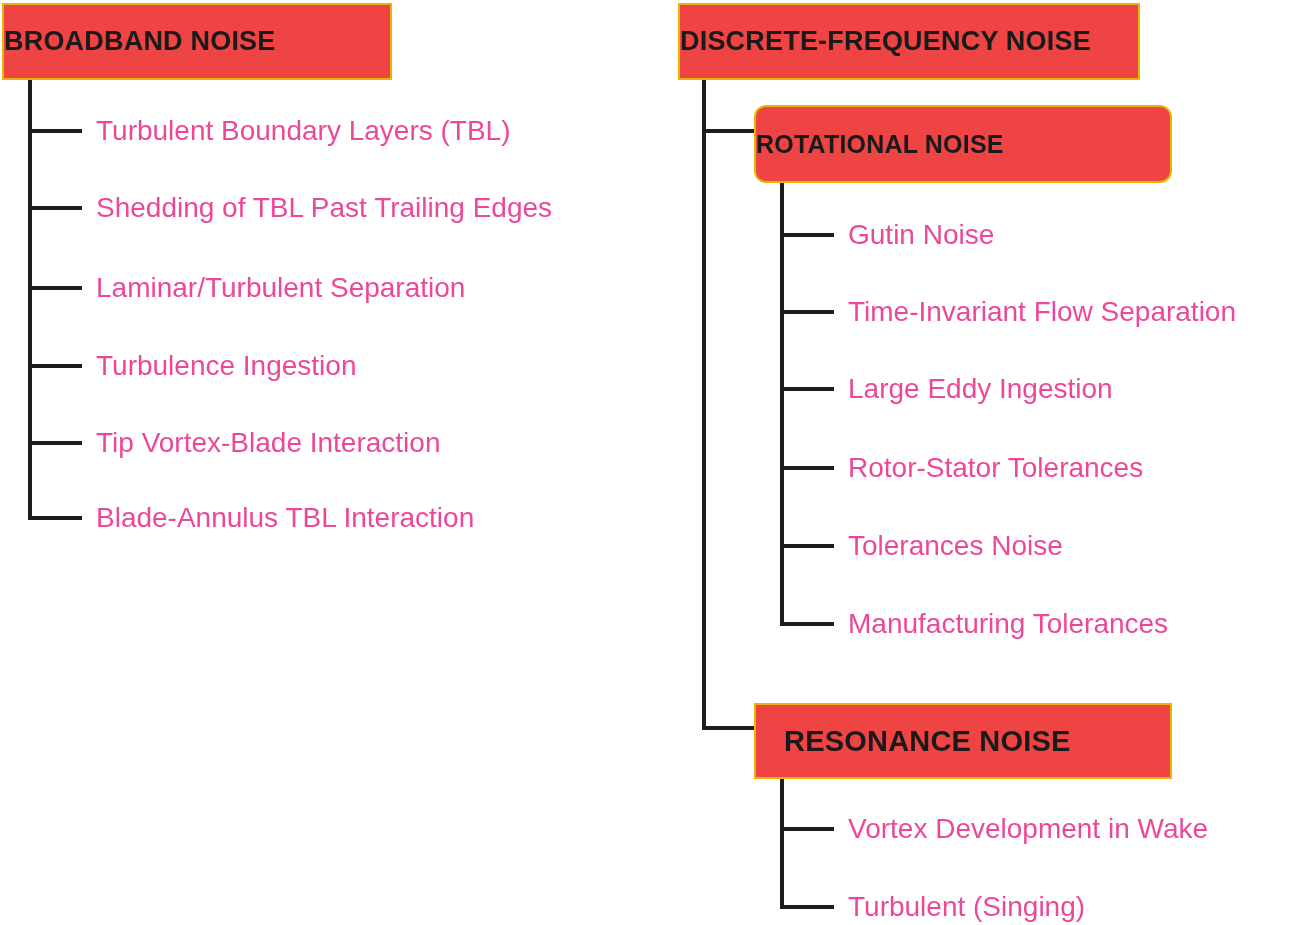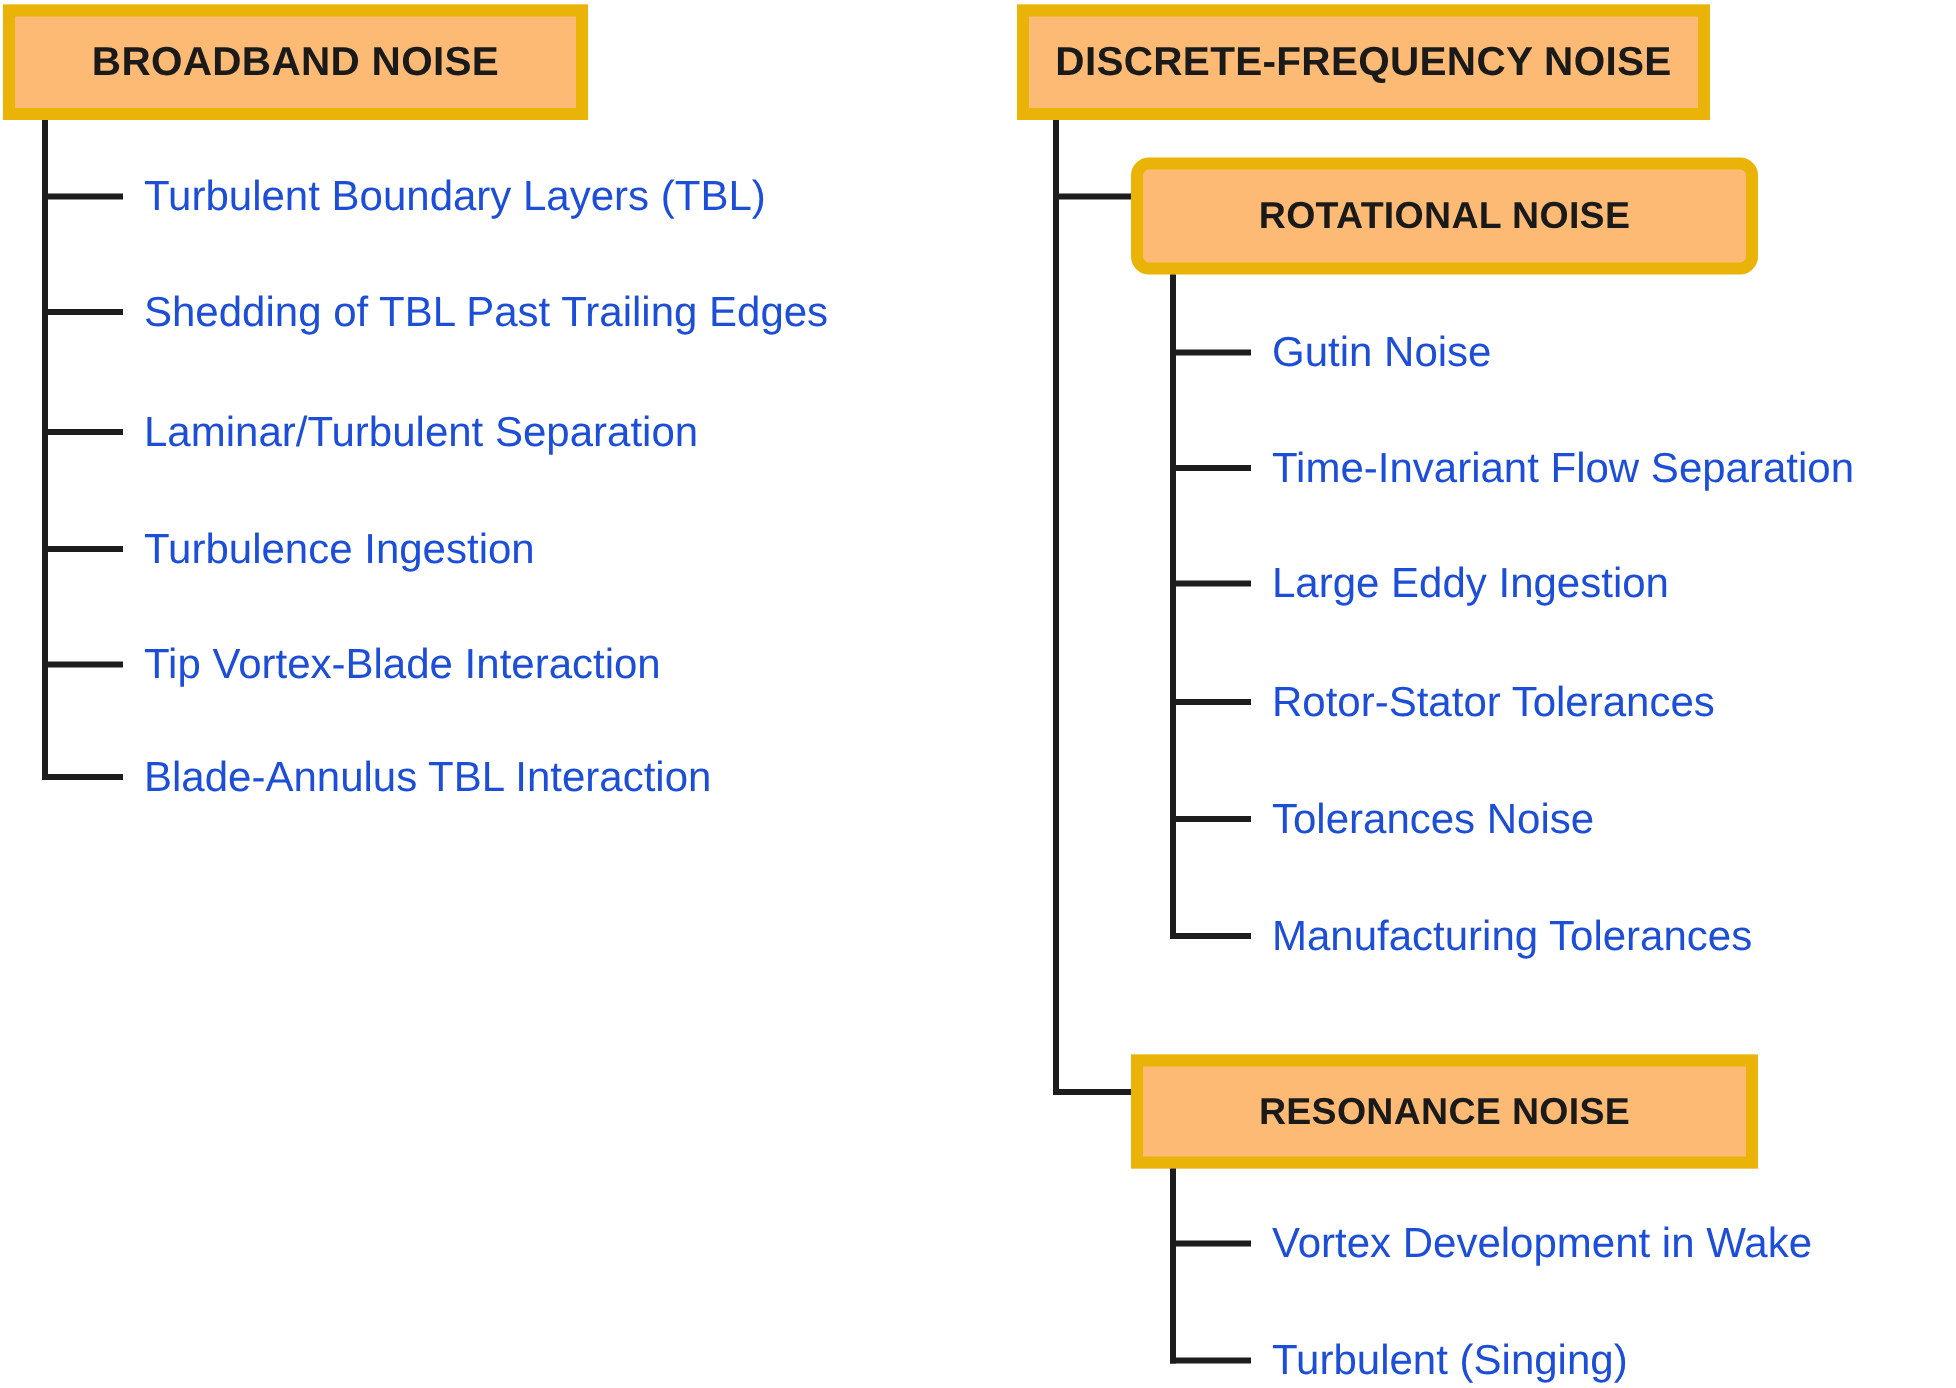--- a/index.html
+++ b/index.html
@@ -18,43 +18,43 @@
     width: 1304px;
     height: 925px;
     background: #ffffff;
     overflow: hidden;
   }
 
   
   .node-box {
     position: absolute;
     box-sizing: border-box;
-    border: 8px solid #eab308;
-    background: #fdba74;
+    border: 2px solid #eab308;
+    background: #ef4444;
     display: flex;
     align-items: center;
-    justify-content: center;
+    justify-content: flex-start;
   }
   .node-box .node-title {
     font-weight: bold;
     color: #1a1a1a;
     letter-spacing: 0.2px;
     white-space: nowrap;
     text-align: center;
   }
 
   #box-broadband  { left: 2px;   top: 3px;   width: 390px; height: 77px; }
   #box-discrete   { left: 678px; top: 3px;   width: 462px; height: 77px; }
   #box-rotational { left: 754px; top: 105px; width: 418px; height: 78px; border-radius: 12px; }
   #box-resonance  { left: 754px; top: 703px; width: 418px; height: 76px; }
 
   #box-broadband  .node-title { font-size: 27px; }
   #box-discrete   .node-title { font-size: 27px; }
   #box-rotational .node-title { font-size: 25px; }
-  #box-resonance  .node-title { font-size: 25px; }
+  #box-resonance  .node-title { font-size: 29px; margin-left: 28px; }
 
   
   .vline, .hline {
     position: absolute;
     background: #1d1d1d;
   }
   .vline { width: 4px; }
   .hline { height: 4px; }
 
   
@@ -82,21 +82,21 @@
     top: -2px;
     left: 0;
     width: 54px;
   }
   .leaf .leaf-label {
     position: absolute;
     left: 68px;
     top: 50%;
     transform: translateY(-50%);
     white-space: nowrap;
-    color: #1d4ed8;
+    color: #ec4899;
     font-size: 28px;
     line-height: 1;
   }
 
   .leaf-group-broadband  .leaf { left: 28px; }
   .leaf-group-rotational .leaf { left: 780px; }
   .leaf-group-resonance  .leaf { left: 780px; }
 </style>
 </head>
 <body>

